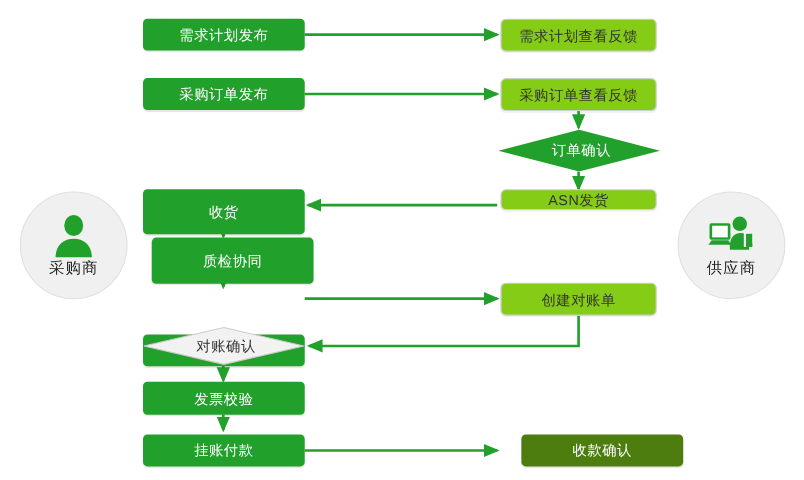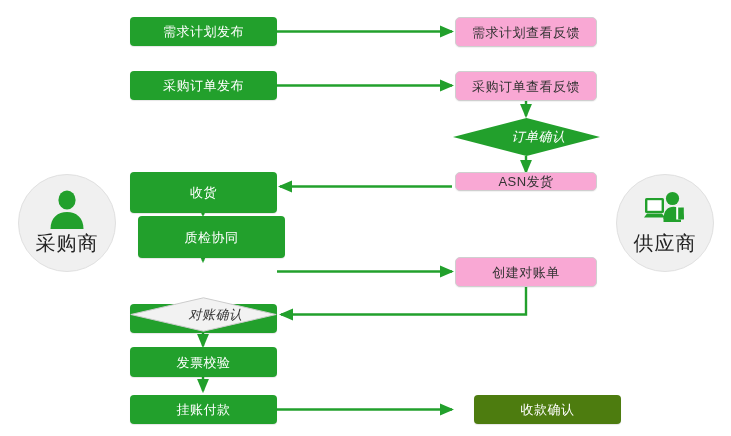--- a/index.html
+++ b/index.html
@@ -34,21 +34,21 @@
     white-space: nowrap;
     z-index: 3;
   }
   .node-green {
     background: #22a02c;
     color: #ffffff;
     border-radius: 4px;
     box-shadow: 0 1px 1px rgba(0,0,0,0.10);
   }
   .node-gray {
-    background: #f9a8d4;
+    background: #84cc16;
     color: #333333;
     border: 1px solid #cfcfcf;
     border-radius: 5px;
     box-shadow: 0 1px 1px rgba(0,0,0,0.06);
   }
   .node-red {
     background: #4d7c0f;
     color: #ffffff;
     border-radius: 4px;
     box-shadow: 0 1px 1px rgba(0,0,0,0.10);
@@ -56,29 +56,28 @@
   }
 
   
   .diamond {
     position: absolute;
     z-index: 3;
   }
   .diamond svg { position: absolute; left: 0; top: 0; }
   .diamond .dlabel {
     position: absolute;
-    left: 12px; top: 0;
+    left: 2px; top: 0;
     width: 100%; height: 100%;
     display: flex;
     align-items: center;
     justify-content: center;
     font-size: 13px;
     letter-spacing: 0.5px;
     white-space: nowrap;
-    font-style: italic;
   }
   .diamond-green .dlabel { color: #ffffff; }
   .diamond-gray .dlabel { color: #333333; }
 
   
   .actor {
     position: absolute;
     width: 98px; height: 98px;
     border-radius: 50%;
     background: #f0f0f0;
@@ -88,21 +87,21 @@
     align-items: center;
     justify-content: center;
     z-index: 3;
   }
   .actor .actor-icon {
     width: 44px; height: 40px;
     display: block;
     margin-bottom: 1px;
   }
   .actor .actor-label {
-    font-size: 20px;
+    font-size: 14px;
     color: #222222;
     letter-spacing: 1px;
     white-space: nowrap;
   }
 </style>
 </head>
 <body>
 
 <div id="canvas">
 

